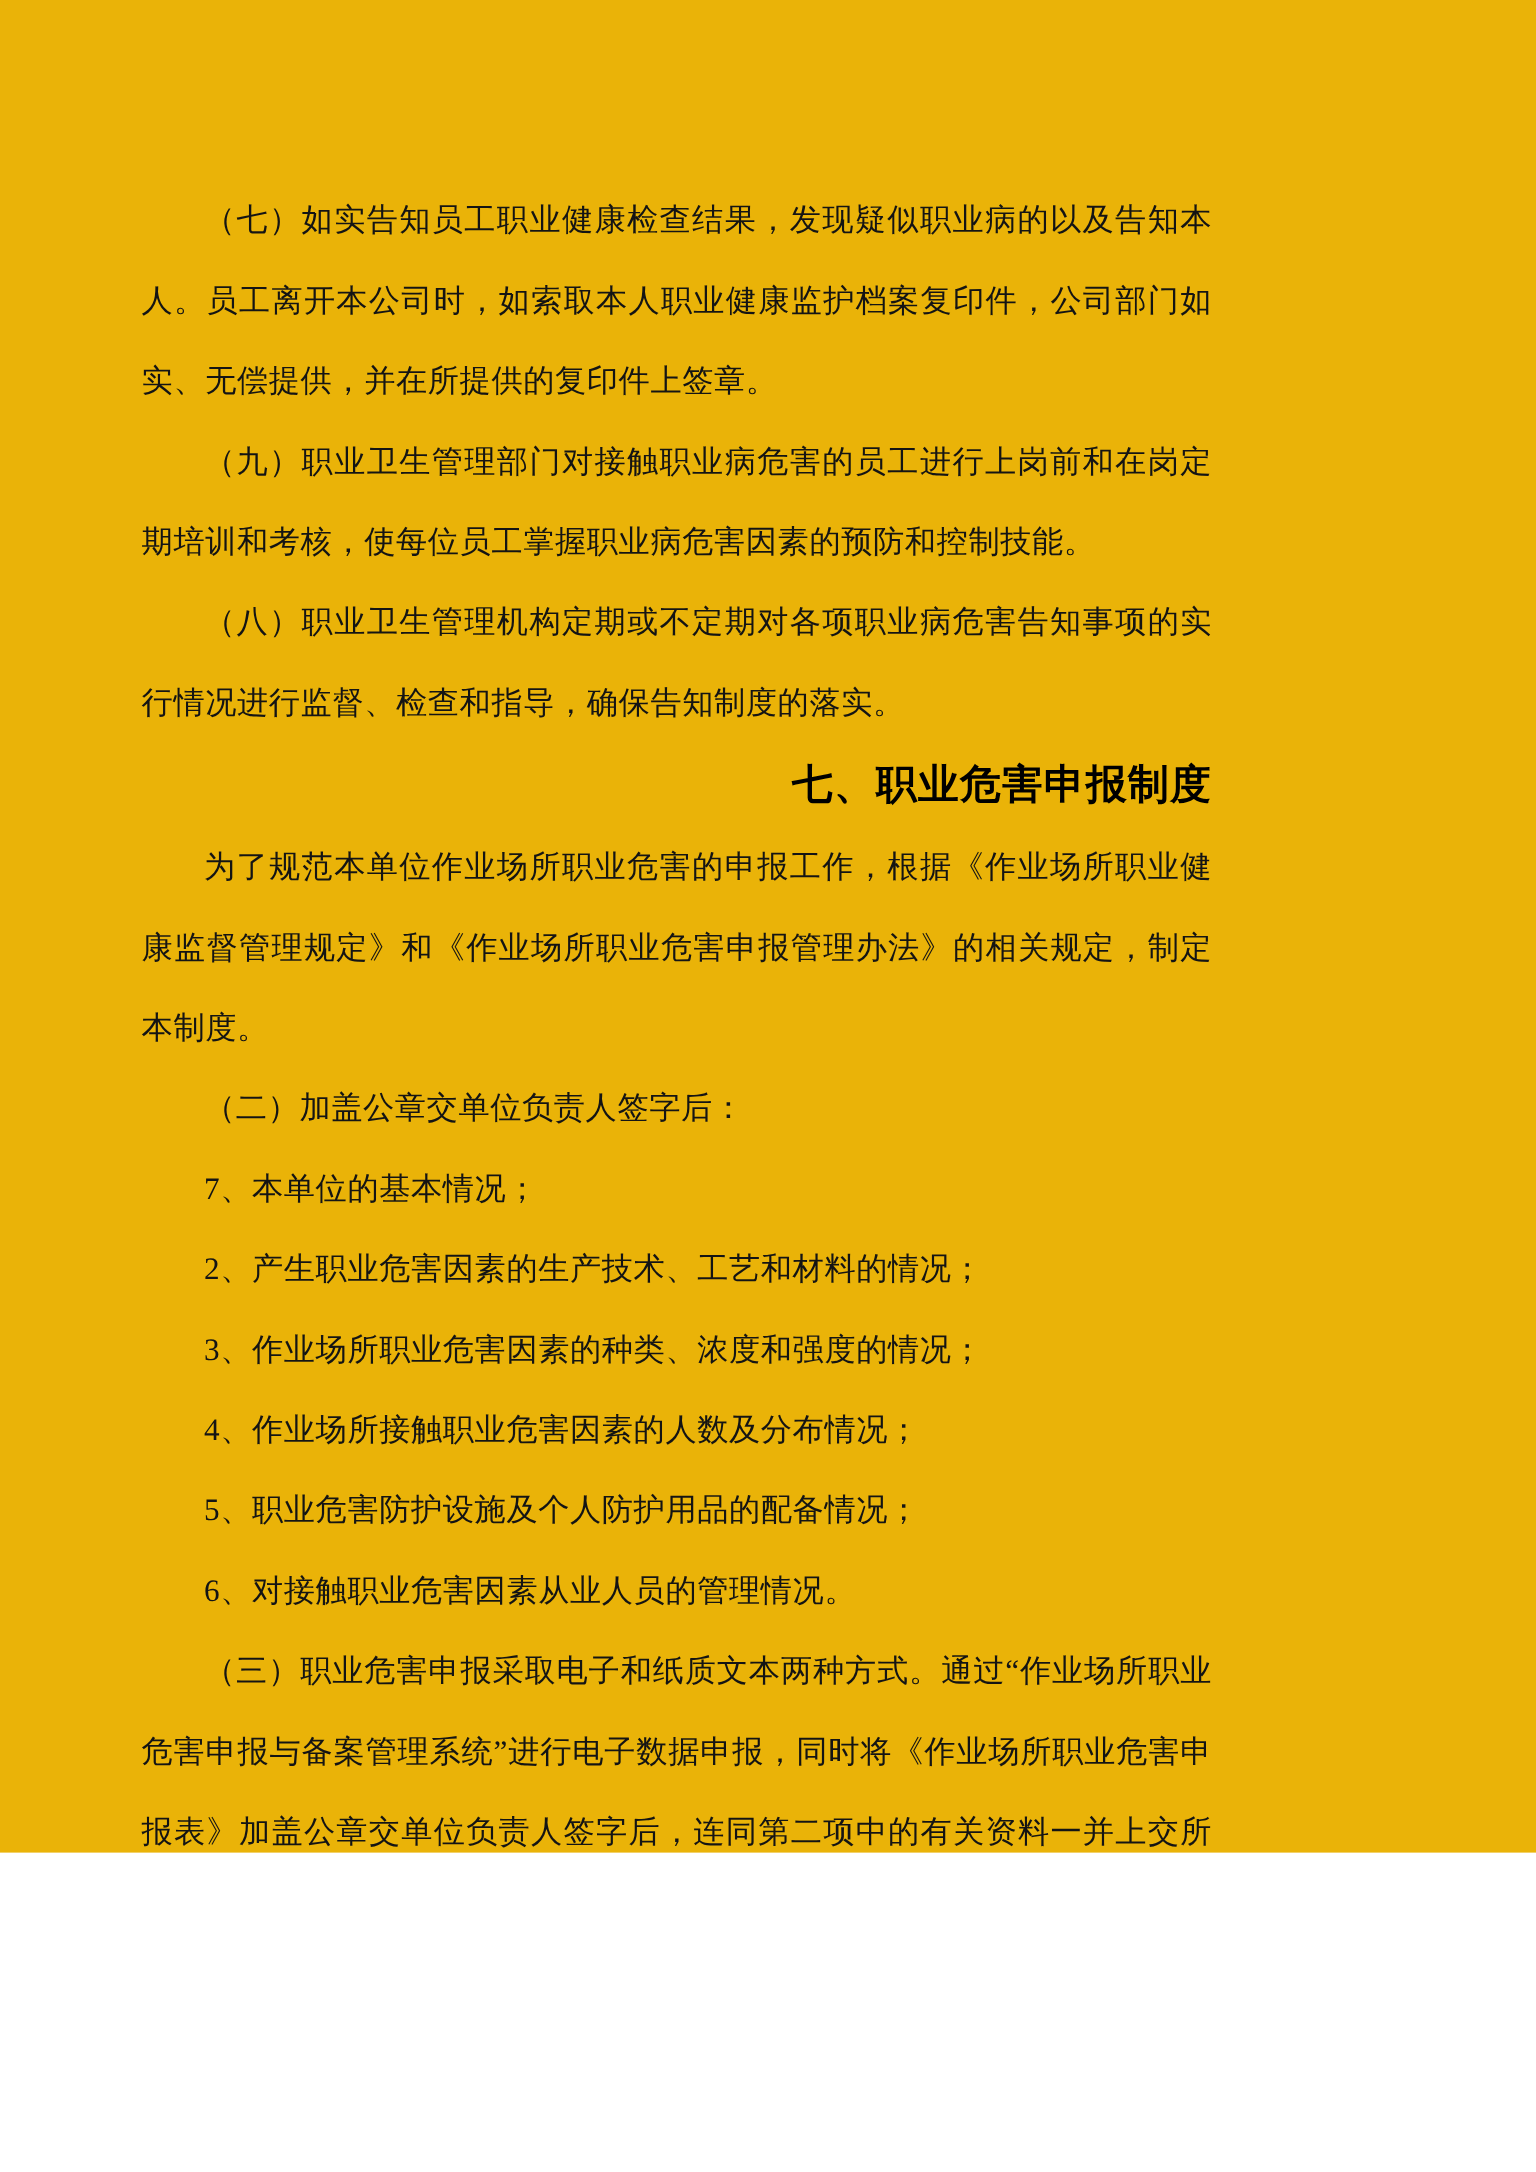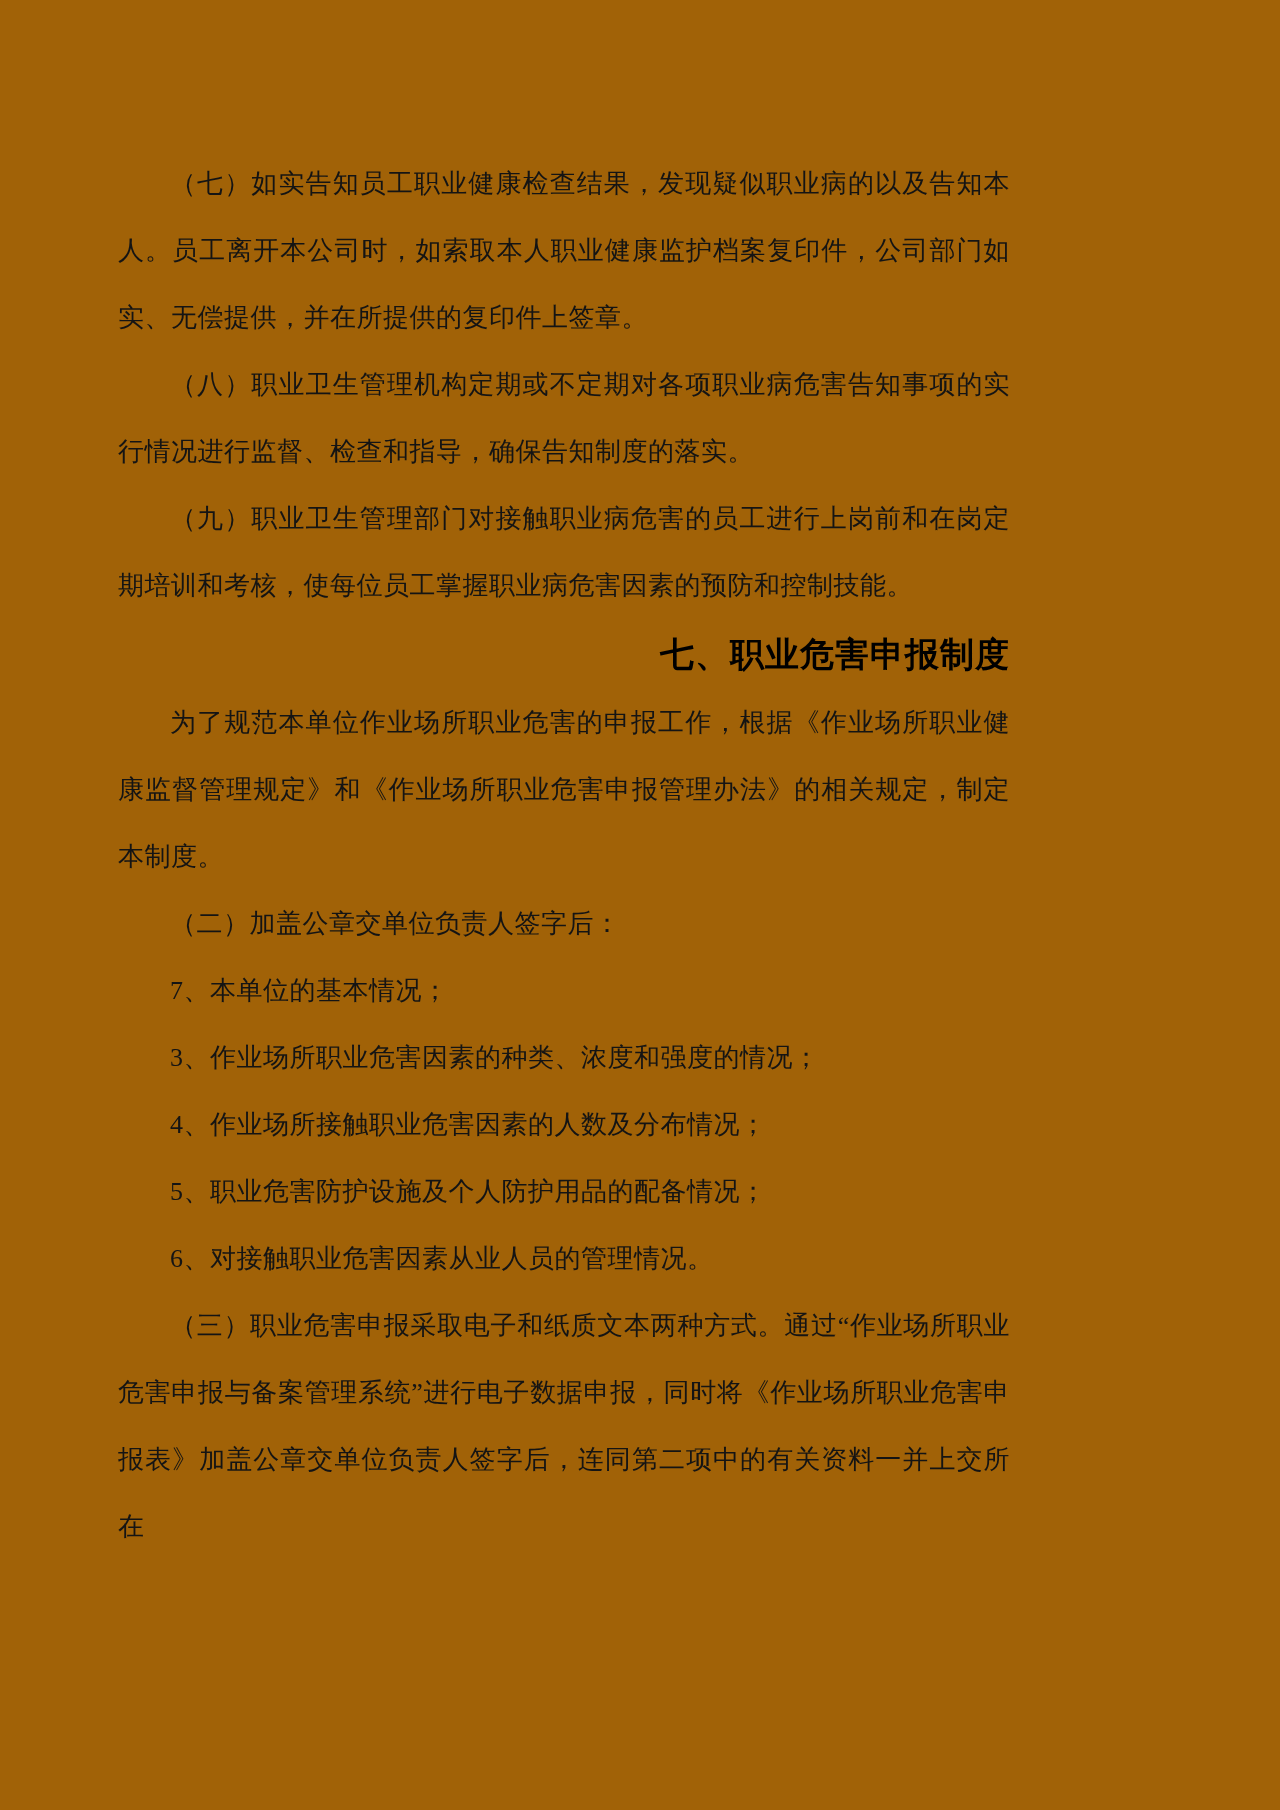--- a/index.html
+++ b/index.html
@@ -3,22 +3,22 @@
 <meta charset="utf-8">
 <style>
   html, body {
     margin: 0;
     padding: 0;
     background: #ffffff;
   }
   .page {
     position: relative;
     width: 1280px;
-    height: 1810px;
-    background: #a16207;
+    height: 1544px;
+    background: #eab308;
     overflow: hidden;
     font-family: "Liberation Serif", "DejaVu Serif", serif;
     color: #141414;
   }
   .doc-body {
     position: absolute;
     left: 118px;
     top: 150px;
     width: 892px;
   }
@@ -54,25 +54,26 @@
     letter-spacing: 2px;
     color: #000000;
   }
 </style>
 </head>
 <body>
 
 <div class="page">
   <div class="doc-body" id="doc-body">
       <p class="body">（七）如实告知员工职业健康检查结果，发现疑似职业病的以及告知本人。员工离开本公司时，如索取本人职业健康监护档案复印件，公司部门如实、无偿提供，并在所提供的复印件上签章。</p>
+      <p class="body">（九）职业卫生管理部门对接触职业病危害的员工进行上岗前和在岗定期培训和考核，使每位员工掌握职业病危害因素的预防和控制技能。</p>
       <p class="body">（八）职业卫生管理机构定期或不定期对各项职业病危害告知事项的实行情况进行监督、检查和指导，确保告知制度的落实。</p>
-      <p class="body">（九）职业卫生管理部门对接触职业病危害的员工进行上岗前和在岗定期培训和考核，使每位员工掌握职业病危害因素的预防和控制技能。</p>
       <h2 class="heading">七、职业危害申报制度</h2>
       <p class="body">为了规范本单位作业场所职业危害的申报工作，根据《作业场所职业健康监督管理规定》和《作业场所职业危害申报管理办法》的相关规定，制定本制度。</p>
       <p class="body">（二）加盖公章交单位负责人签字后：</p>
       <p class="body">7、本单位的基本情况；</p>
+      <p class="body">2、产生职业危害因素的生产技术、工艺和材料的情况；</p>
       <p class="body">3、作业场所职业危害因素的种类、浓度和强度的情况；</p>
       <p class="body">4、作业场所接触职业危害因素的人数及分布情况；</p>
       <p class="body">5、职业危害防护设施及个人防护用品的配备情况；</p>
       <p class="body">6、对接触职业危害因素从业人员的管理情况。</p>
       <p class="body">（三）职业危害申报采取电子和纸质文本两种方式。通过“作业场所职业危害申报与备案管理系统”进行电子数据申报，同时将《作业场所职业危害申报表》加盖公章交单位负责人签字后，连同第二项中的有关资料一并上交所在</p>
     </div>
 </div>
 
 </body></html>

